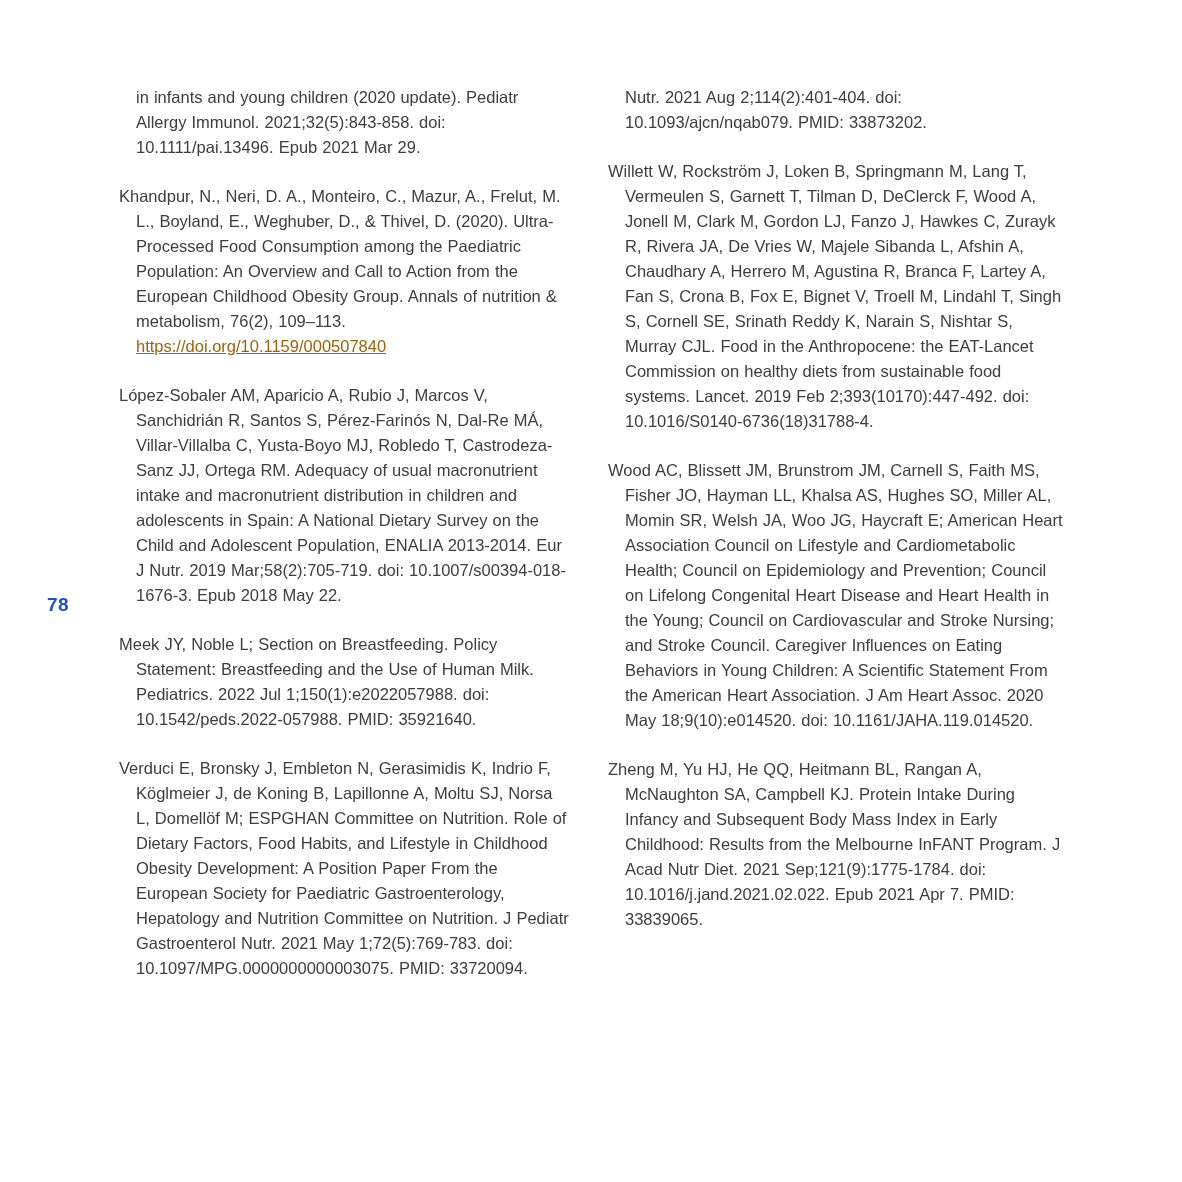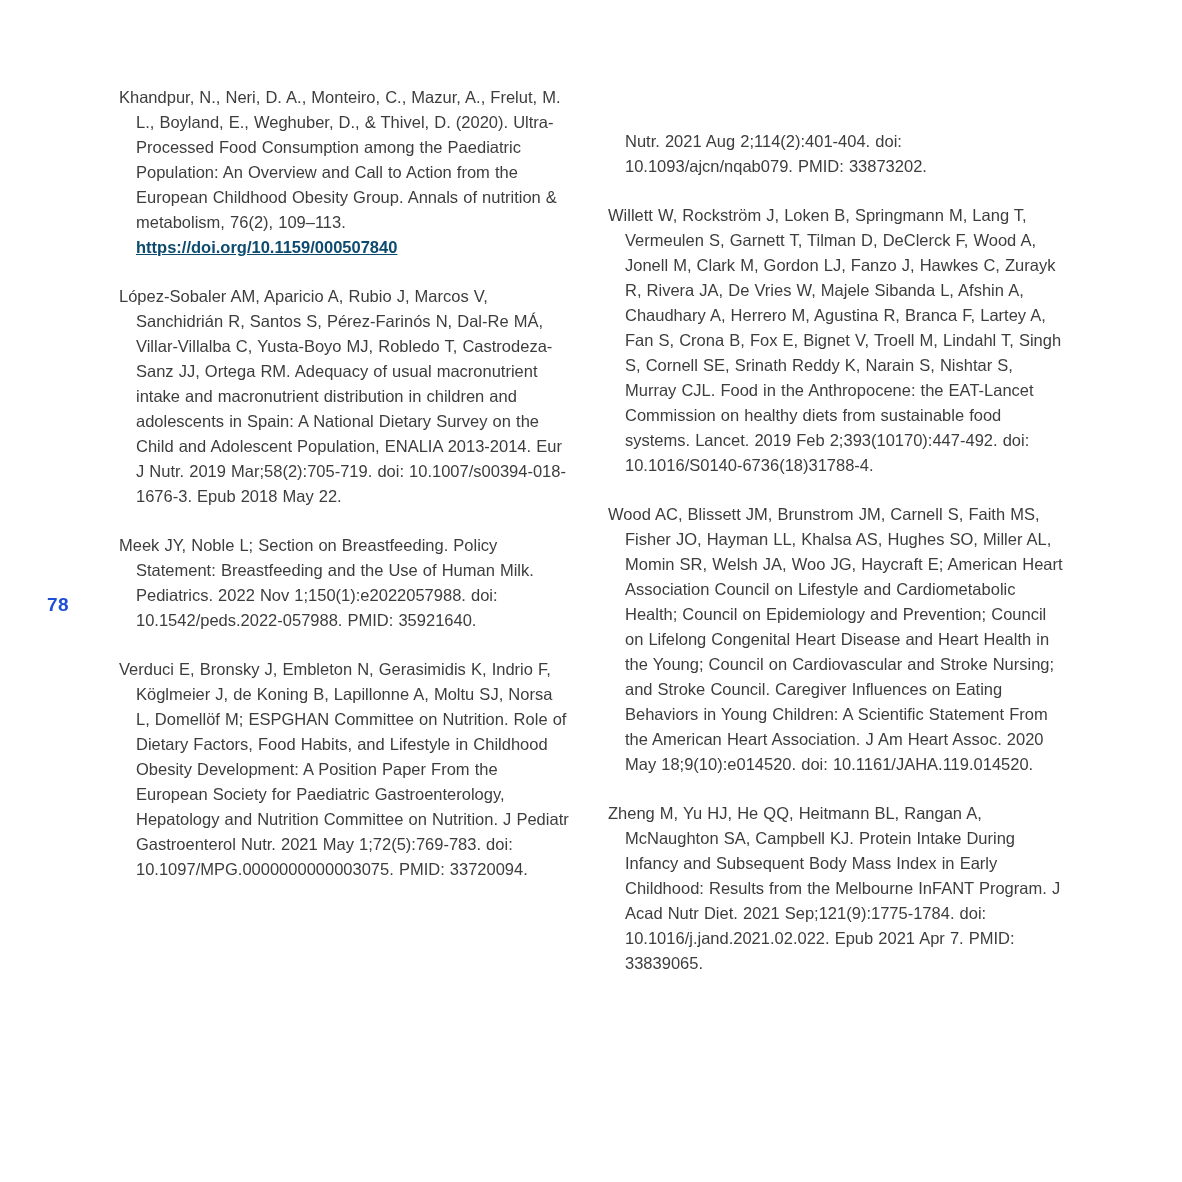--- a/index.html
+++ b/index.html
@@ -33,57 +33,57 @@
     left: 119px;
     top: 85px;
     display: flex;
     gap: 37px;
   }
   .col {
     width: 452px;
   }
   .col.right {
     width: 458px;
-    margin-top: 44px;
   }
   p.ref {
     margin: 0 0 24px 0;
     font-size: 16.5px;
     line-height: 25px;
     color: #3d3d3d;
     padding-left: 17px;
     text-indent: -17px;
     word-spacing: 0.5px;
   }
   p.ref.cont {
     text-indent: 0;
   }
   a.doi-link {
-    color: #0c4a6e;
-    font-weight: bold;
+    color: #a16207;
+    font-weight: normal;
     text-decoration: underline;
     cursor: pointer;
   }
 </style>
 </head>
 <body>
 
 <div class="page">
 
   <div class="page-number">78</div>
 
   <div class="columns">
 
     <div class="col left">
+      <p class="ref cont">in infants and young children (2020 update). Pediatr Allergy Immunol. 2021;32(5):843-858. doi: 10.1111/pai.13496. Epub 2021 Mar 29.</p>
 
       <p class="ref"><span>Khandpur, N., Neri, D. A., Monteiro, C., Mazur, A., Frelut, M. L., Boyland, E., Weghuber, D., &amp; Thivel, D. (2020). Ultra-Processed Food Consumption among the Paediatric Population: An Overview and Call to Action from the European Childhood Obesity Group. Annals of nutrition &amp; metabolism, 76(2), 109–113. </span><a class="doi-link" href="#">https://doi.org/10.1159/000507840</a></p>
 
       <p class="ref">López-Sobaler AM, Aparicio A, Rubio J, Marcos V, Sanchidrián R, Santos S, Pérez-Farinós N, Dal-Re MÁ, Villar-Villalba C, Yusta-Boyo MJ, Robledo T, Castrodeza-Sanz JJ, Ortega RM. Adequacy of usual macronutrient intake and macronutrient distribution in children and adolescents in Spain: A National Dietary Survey on the Child and Adolescent Population, ENALIA 2013-2014. Eur J Nutr. 2019 Mar;58(2):705-719. doi: 10.1007/s00394-018-1676-3. Epub 2018 May 22.</p>
 
-      <p class="ref">Meek JY, Noble L; Section on Breastfeeding. Policy Statement: Breastfeeding and the Use of Human Milk. Pediatrics. 2022 Nov 1;150(1):e2022057988. doi: 10.1542/peds.2022-057988. PMID: 35921640.</p>
+      <p class="ref">Meek JY, Noble L; Section on Breastfeeding. Policy Statement: Breastfeeding and the Use of Human Milk. Pediatrics. 2022 Jul 1;150(1):e2022057988. doi: 10.1542/peds.2022-057988. PMID: 35921640.</p>
 
       <p class="ref">Verduci E, Bronsky J, Embleton N, Gerasimidis K, Indrio F, Köglmeier J, de Koning B, Lapillonne A, Moltu SJ, Norsa L, Domellöf M; ESPGHAN Committee on Nutrition. Role of Dietary Factors, Food Habits, and Lifestyle in Childhood Obesity Development: A Position Paper From the European Society for Paediatric Gastroenterology, Hepatology and Nutrition Committee on Nutrition. J Pediatr Gastroenterol Nutr. 2021 May 1;72(5):769-783. doi: 10.1097/MPG.0000000000003075. PMID: 33720094.</p>
 
     </div>
 
     <div class="col right">
       <p class="ref cont">Nutr. 2021 Aug 2;114(2):401-404. doi: 10.1093/ajcn/nqab079. PMID: 33873202.</p>
 
       <p class="ref">Willett W, Rockström J, Loken B, Springmann M, Lang T, Vermeulen S, Garnett T, Tilman D, DeClerck F, Wood A, Jonell M, Clark M, Gordon LJ, Fanzo J, Hawkes C, Zurayk R, Rivera JA, De Vries W, Majele Sibanda L, Afshin A, Chaudhary A, Herrero M, Agustina R, Branca F, Lartey A, Fan S, Crona B, Fox E, Bignet V, Troell M, Lindahl T, Singh S, Cornell SE, Srinath Reddy K, Narain S, Nishtar S, Murray CJL. Food in the Anthropocene: the EAT-Lancet Commission on healthy diets from sustainable food systems. Lancet. 2019 Feb 2;393(10170):447-492. doi: 10.1016/S0140-6736(18)31788-4.</p>
 

